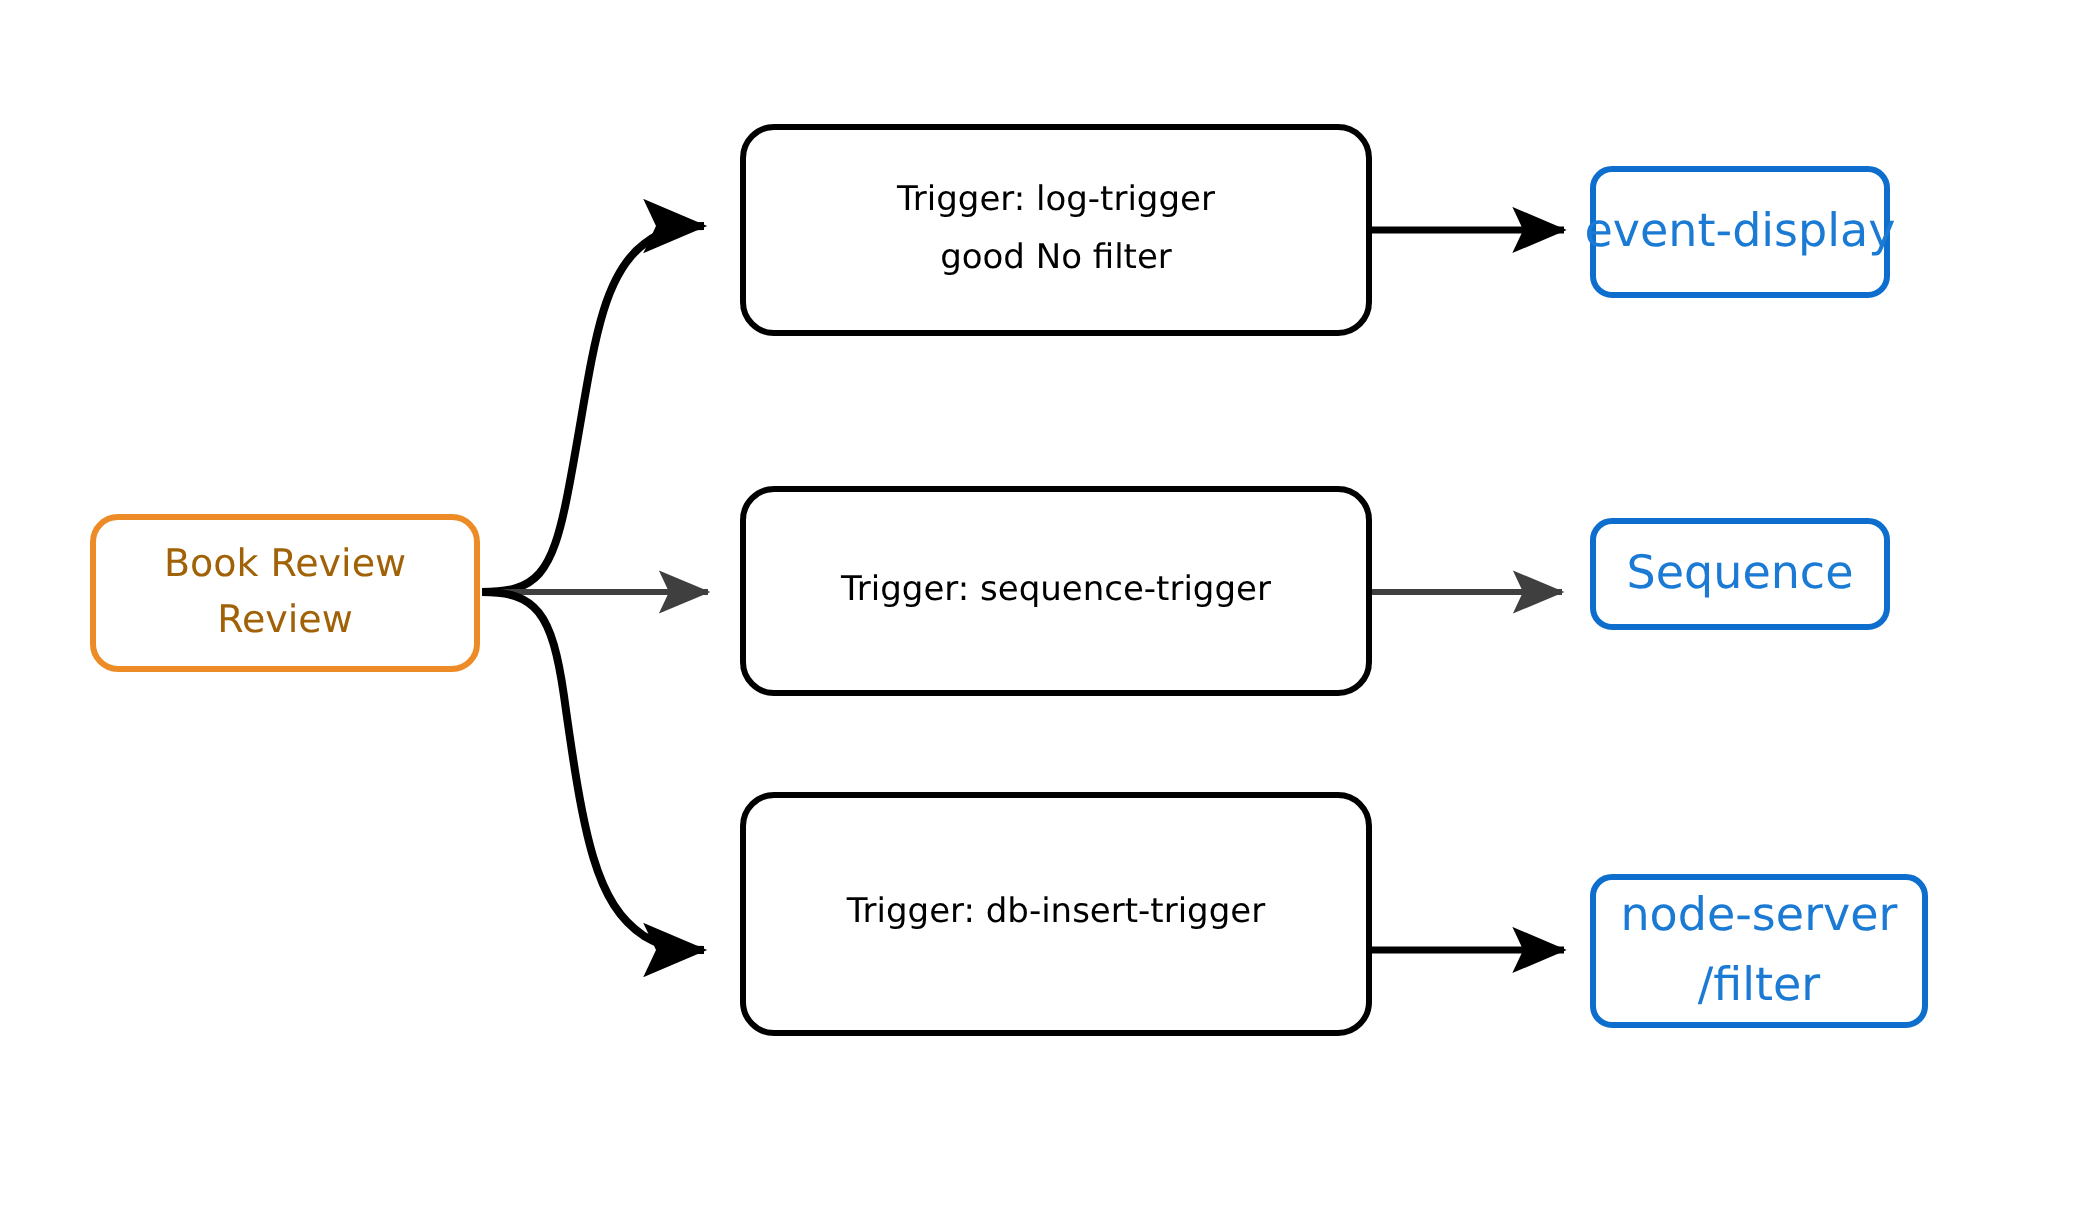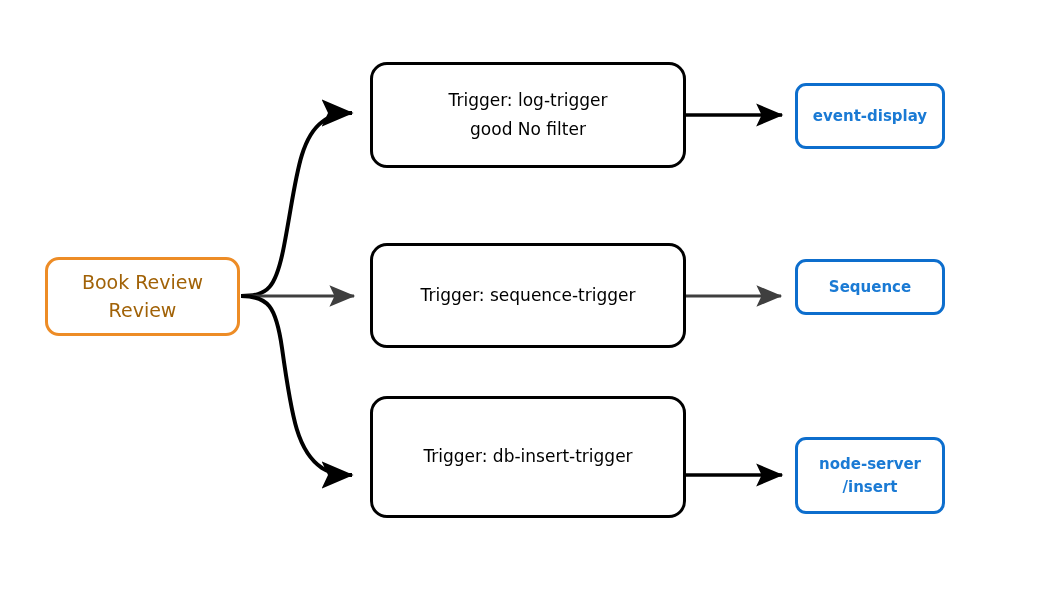--- a/index.html
+++ b/index.html
@@ -48,23 +48,23 @@
     border-radius: 17px;
     color: #000000;
     font-size: 17px;
     line-height: 1.72;
     font-weight: 400;
   }
   .node-sink {
     border: 3px solid #0d6ecd;
     border-radius: 11px;
     color: #1a7ad4;
-    font-size: 15px;
+    font-size: 23px;
     line-height: 1.5;
-    font-weight: 700;
+    font-weight: 400;
   }
   .line {
     display: block;
     white-space: nowrap;
   }
   .b { font-weight: normal; }
 </style>
 </head>
 <body>
 
@@ -121,18 +121,18 @@
   </div>
 
   <div class="node node-sink" style="left:795px; top:83px; width:150px; height:66px;">
     <span class="line">event-display</span>
   </div>
 
   <div class="node node-sink" style="left:795px; top:259px; width:150px; height:56px;">
     <span class="line">Sequence</span>
   </div>
 
-  <div class="node node-sink" style="left:795px; top:437px; width:150px; height:77px;">
+  <div class="node node-sink" style="left:795px; top:437px; width:169px; height:77px;">
     <span class="line">node-server</span>
-    <span class="line">/insert</span>
+    <span class="line">/filter</span>
   </div>
 
 </div>
 
 </body></html>

